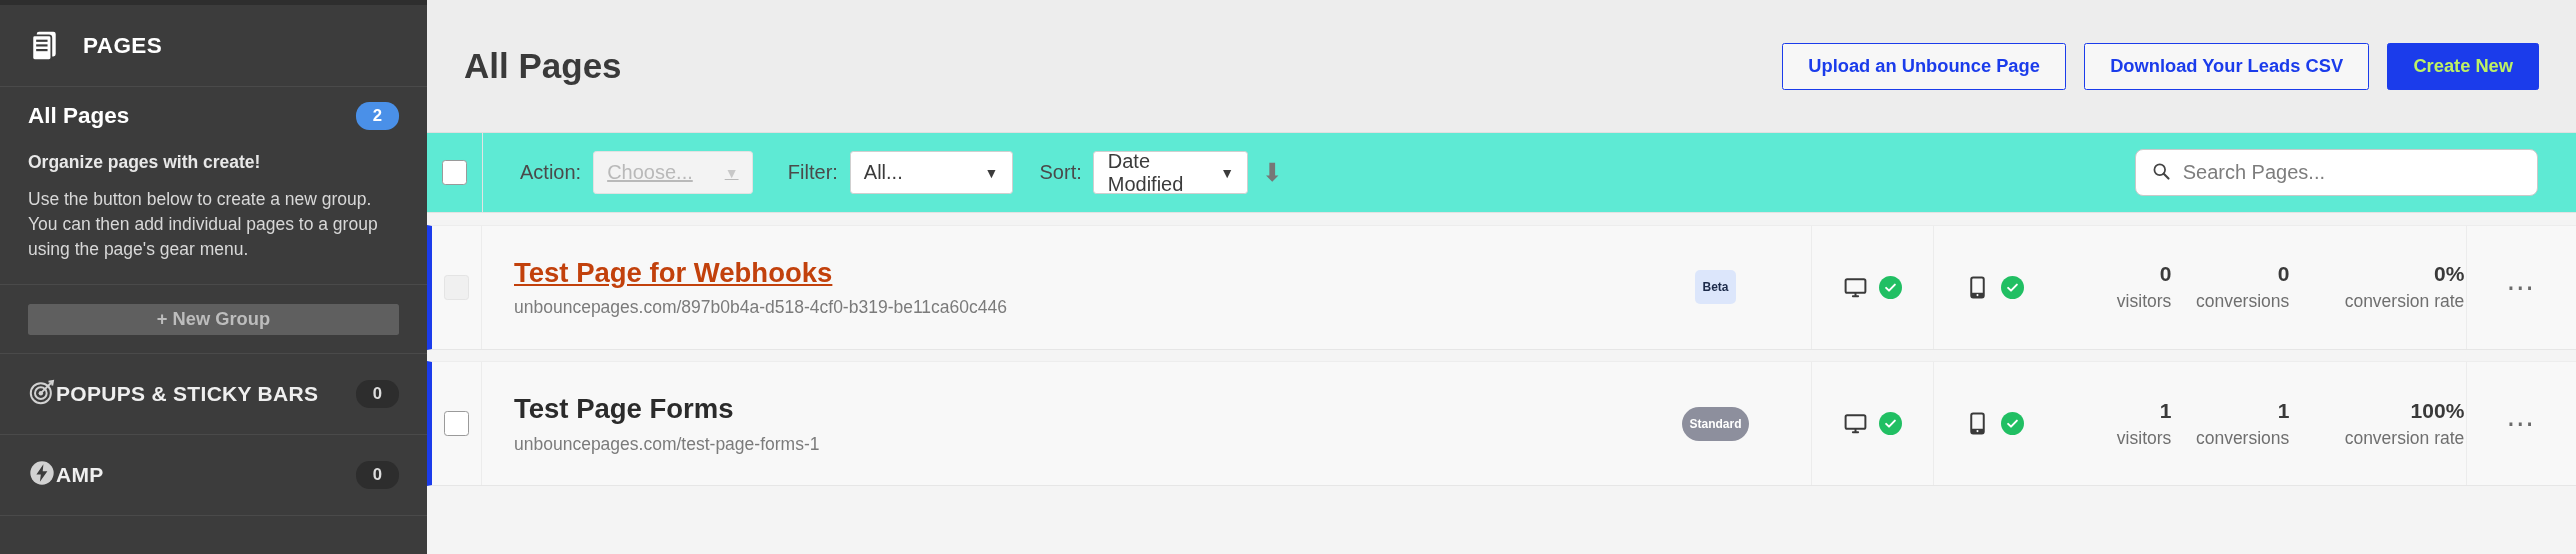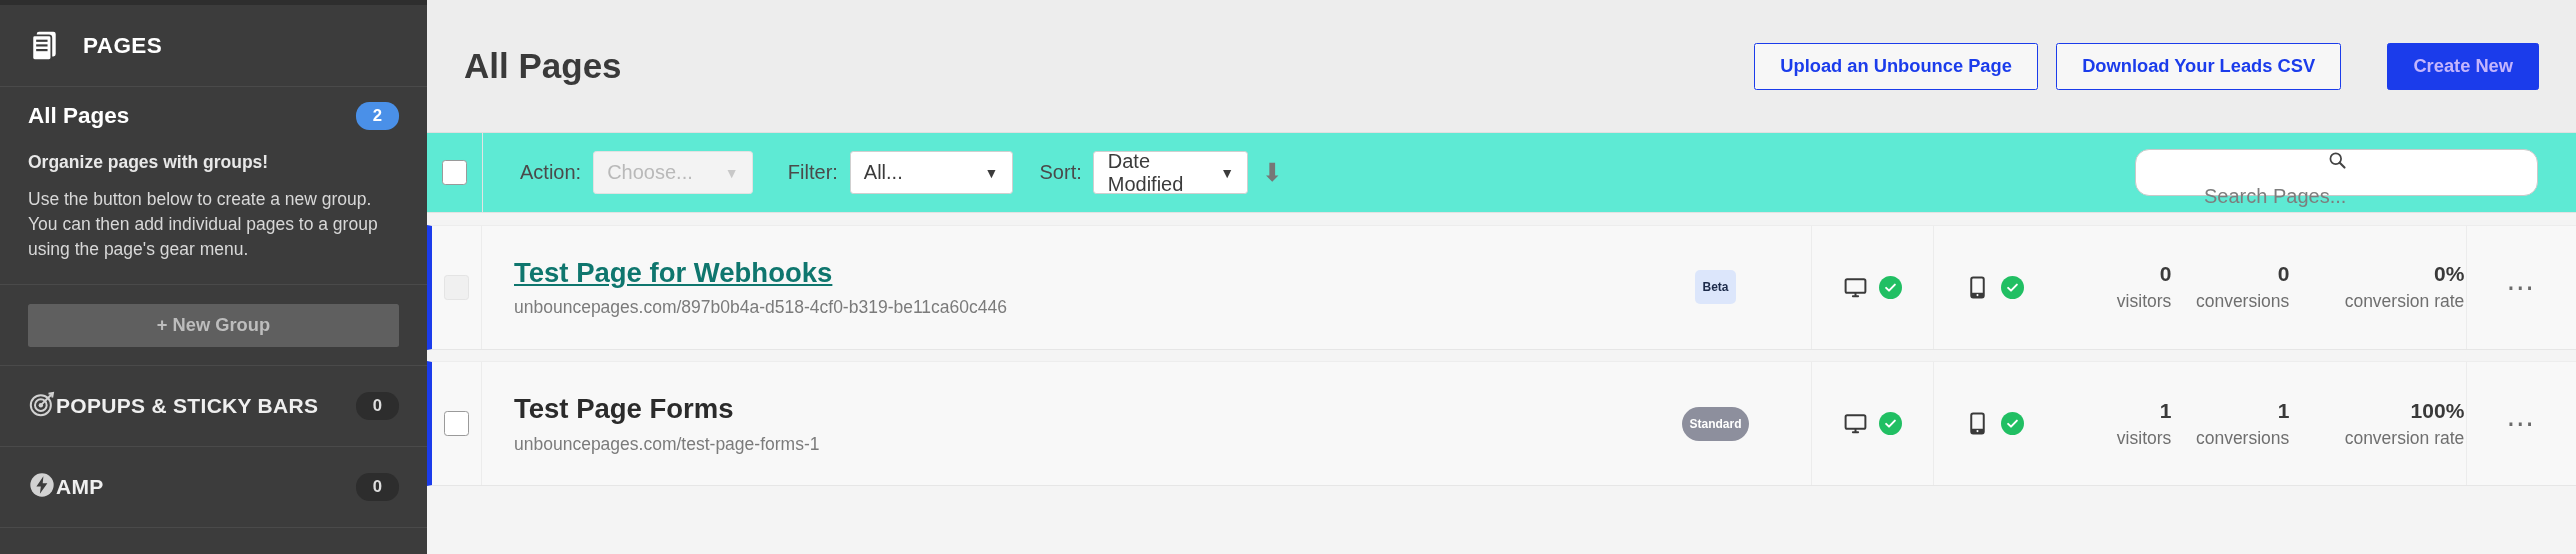--- a/index.html
+++ b/index.html
@@ -38,21 +38,21 @@
     border-radius: 13.3px; min-width: 43px; height: 28px;
     display: flex; align-items: center; justify-content: center;
   }
 
   .sb-promo { padding: 8.3px 28px 0 28px; border-bottom: 0.8px solid #4a4a4a; padding-bottom: 21.6px;}
   .sb-promo .h { font-size: 17.5px; font-weight: bold; color: #e8e8e8; margin-bottom: 13.3px; }
   .sb-promo .p { font-size: 17.5px; line-height: 1.45; color: #d8d8d8; }
 
   .sb-newgroup-wrap { padding: 18.3px 28px 18.3px 28px; border-bottom: 0.8px solid #4a4a4a; }
   .btn-newgroup {
-    width: 100%; height: 43px; background: #5f5f5f; border: none; border-radius: 2.5px;
+    width: 100%; height: 31px; background: #5f5f5f; border: none; border-radius: 2.5px;
     color: #bdbdbd; font-size: 18.3px; font-weight: bold;
     font-family: "Liberation Sans", sans-serif; cursor: pointer;
   }
 
   .sb-row {
     height: 81px; display: flex; align-items: center; padding: 0 28px;
     border-bottom: 0.8px solid #4a4a4a;
   }
   .sb-row .t { font-size: 21px; font-weight: bold; letter-spacing: 0.3px; flex: 1; color:#efefef; }
   .badge-dark {
@@ -69,21 +69,21 @@
     padding: 0 37px 0 37px; border-bottom: 0.8px solid #e0e0e0;
   }
   .page-title { font-size: 35px; font-weight: bold; color: #3a3a3a; flex: 1; }
   .topbar-actions { display: flex; align-items: flex-start; gap: 18.3px; }
   .btn {
     height: 47px; border-radius: 2.5px; font-size: 18.3px; font-weight: bold;
     display: flex; align-items: center; justify-content: center;
     cursor: pointer; font-family: "Liberation Sans", sans-serif; white-space: nowrap;
   }
   .btn-outline { background: #f7f7f7; border: 1.7px solid #1b3ceb; color: #1b3ceb; padding: 0 25px; }
-  .btn-primary { background: #1b3ceb; border: 1.7px solid #1b3ceb; color: #c4b5fd; padding: 0 25px; margin-left: 28px; }
+  .btn-primary { background: #1b3ceb; border: 1.7px solid #1b3ceb; color: #bef264; padding: 0 25px; }
 
   
   .toolbar {
     height: 80px; background: #5eead4; display: flex; align-items: center;
     border-bottom: 0.8px solid #e3e3e3;
   }
   .tb-check-cell {
     width: 56px; height: 80px; display: flex; align-items: center; justify-content: center;
     border-right: 0.8px solid #e3e3e3;
   }
@@ -95,49 +95,49 @@
   .tb-fields { display: flex; align-items: center; gap: 0; padding-left: 37px; flex: 1; }
   .fld-label { font-size: 20px; color: #4a4a4a; margin-right: 11.7px; }
   .select {
     height: 43px; border: 0.8px solid #cfcfcf; border-radius: 3.3px; background: #fff;
     display: flex; align-items: center; padding: 0 13.3px; cursor: pointer;
     font-size: 20px; color: #3b3b3b; position: relative; justify-content: space-between;
   }
   .select.disabled { background: #f3f3f3; border-color: #e2e2e2; color: #b9b9b9; cursor: default; }
   .select .caret { margin-left: 16.7px; font-size: 14px; color: #3b3b3b; }
   .select.disabled .caret { color: #c8c8c8; }
-  .sel-action { width: 160px; margin-right: 35px; }
+  .sel-action { width: 160px; margin-right: 35px; text-decoration: underline; }
   .sel-filter { width: 163px; margin-right: 27px; }
   .sel-sort { width: 155px; margin-right: 13.3px; }
   .sort-dir { font-size: 25px; color: #777; cursor: pointer; line-height: 1; margin-right: 16.7px; }
   .search-wrap { margin-left: auto; margin-right: 38px; }
   .search-box {
-    width: 403px; height: 47px; background: #fff; border: 0.8px solid #c9c9c9; border-radius: 14px;
-    display: flex; align-items: center; padding: 0 15px; gap: 11.7px; flex-direction: column;
+    width: 403px; height: 47px; background: #fff; border: 0.8px solid #c9c9c9; border-radius: 8px;
+    display: flex; align-items: center; padding: 0 15px; gap: 11.7px;
   }
   .search-input {
     border: none; outline: none; flex: 1; font-size: 20px; color: #3b3b3b;
     font-family: "Liberation Sans", sans-serif; background: transparent;
   }
   .search-input::placeholder { color: #7d7d7d; }
 
   
   .list { flex: 1; padding: 11.7px 0 0 0; overflow: hidden; background:#f4f4f4; }
   .page-row {
     height: 125px; background: #f8f8f8; border-left: 5.8px solid #1b3ceb;
     display: flex; align-items: stretch; margin-bottom: 11.7px;
     border-top: 0.8px solid #ededed; border-bottom: 0.8px solid #e6e6e6;
   }
   .cell-check {
     width: 50px; display: flex; align-items: center; justify-content: center;
     border-right: 0.8px solid #ececec;
   }
   .cell-name { flex: 1; display: flex; flex-direction: column; justify-content: center; padding-left: 32px; }
   .p-title { font-size: 27.5px; font-weight: bold; color: #2b2b2b; margin-bottom: 8.3px; }
-  .p-title.link { color: #0f766e; text-decoration: underline; cursor: pointer; }
+  .p-title.link { color: #c2410c; text-decoration: underline; cursor: pointer; }
   .p-url { font-size: 17.5px; color: #7b7b7b; }
   .cell-badge { width: 191px; display: flex; align-items: center; justify-content: center; }
   .tag {
     font-size: 12px; font-weight: bold; border-radius: 5px;
     padding: 10px 7px; display: inline-block;
   }
   .tag-beta { background: #dce6fb; color: #1d2b4a; }
   .tag-standard { background: #8d8f9d; color: #fff; border-radius: 18.3px; }
   .cell-device {
     width: 122px; display: flex; align-items: center; justify-content: center; gap: 11.7px;
@@ -181,21 +181,21 @@
       </span>
       <span class="label">PAGES</span>
     </div>
 
     <div class="sb-allpages">
       <span class="t">All Pages</span>
       <span class="badge-blue">2</span>
     </div>
 
     <div class="sb-promo">
-      <div class="h">Organize pages with groups!</div>
+      <div class="h">Organize pages with create!</div>
       <div class="p">Use the button below to create a new group. You can then add individual pages to a group using the page's gear menu.</div>
     </div>
 
     <div class="sb-newgroup-wrap">
       <button class="btn-newgroup">+ New Group</button>
     </div>
 
     <div class="sb-row">
       <span>
         <svg width="28" height="28" viewBox="0 0 24 24" fill="none">

